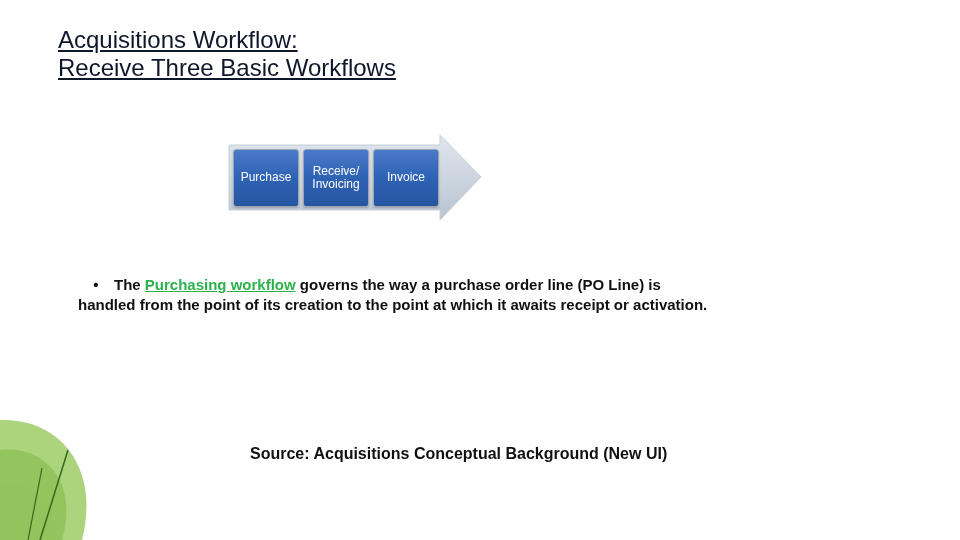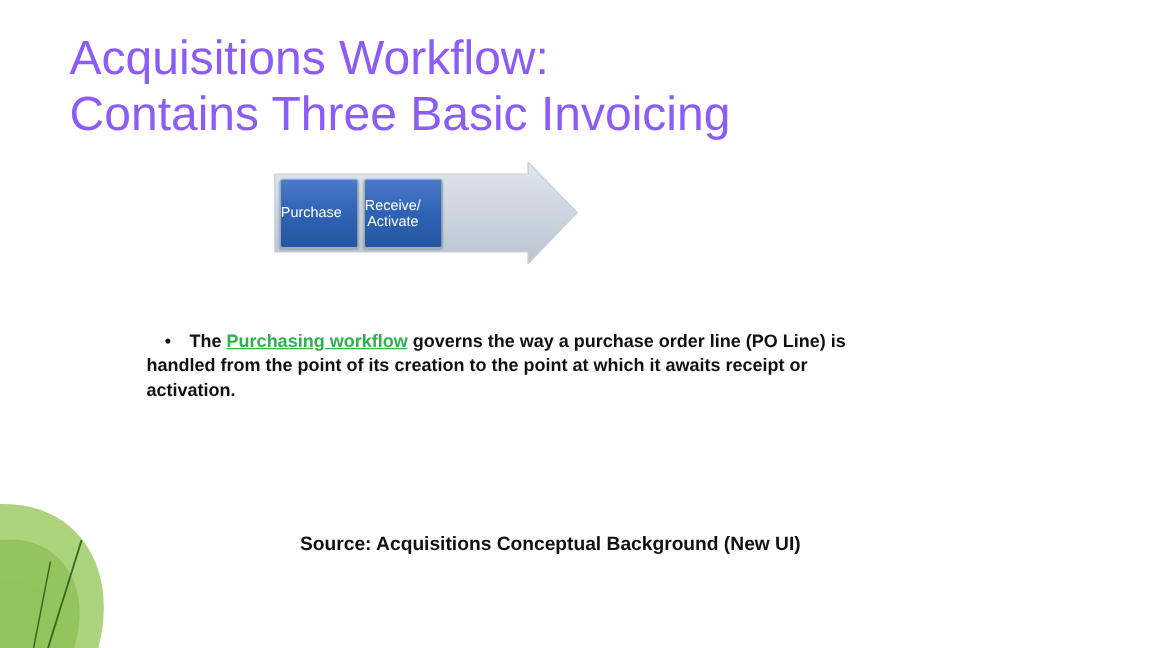--- a/index.html
+++ b/index.html
@@ -11,24 +11,25 @@
     font-family: "Trebuchet MS", "Segoe UI", Tahoma, sans-serif;
     overflow: hidden;
     position: relative;
   }
 
   
   .title {
     position: absolute;
     left: 58px;
     top: 26px;
-    font-size: 40px;
+    font-size: 24px;
     line-height: 1.15;
-    color: #8b5cf6;
+    color: #0f172a;
     font-weight: 400;
+    text-decoration: underline;
   }
 
   
   .diagram {
     position: absolute;
     left: 225px;
     top: 135px;
     width: 260px;
     height: 85px;
   }
@@ -50,38 +51,38 @@
     width: 64px;
     height: 56px;
     background: linear-gradient(to bottom, #4a7ac8 0%, #2e62b5 50%, #2656a0 100%);
     border: 1px solid #9aa6b2;
     border-radius: 3px;
     color: #ffffff;
     font-size: 12px;
     line-height: 1.1;
     display: flex;
     align-items: center;
+    justify-content: center;
     text-align: center;
     box-shadow: 0 1px 2px rgba(0,0,0,0.2);
   }
 
   
   .body {
     position: absolute;
     left: 78px;
     top: 275px;
     width: 630px;
     font-size: 15px;
     line-height: 1.35;
     color: #111;
     font-weight: 600;
   }
   .body .bullet-line {
     text-indent: 0;
-    margin-left: 44px;
   }
   .body .bullet {
     display: inline-block;
     width: 36px;
     text-align: center;
   }
   .green-underline {
     color: #2bb24c;
     text-decoration: underline;
   }
@@ -103,40 +104,43 @@
     bottom: 0;
     width: 110px;
     height: 150px;
   }
 </style>
 </head>
 <body>
 
 <div class="title">
   <span>Acquisitions Workflow:</span><br>
-  <span>Contains Three  Basic Invoicing</span>
+  <span>Receive Three  Basic Workflows</span>
 </div>
 
 <div class="diagram">
   <svg class="arrow-svg" viewBox="0 0 260 85">
     <defs>
       <linearGradient id="arrGrad" x1="0" y1="0" x2="0" y2="1">
         <stop offset="0%" stop-color="#dfe6ee"></stop>
         <stop offset="100%" stop-color="#b9c4d1"></stop>
       </linearGradient>
     </defs>
     <polygon points="4,10 215,10 215,0 256,42 215,85 215,75 4,75" fill="url(#arrGrad)" stroke="#c7cfd8" stroke-width="1"></polygon>
   </svg>
   <div class="boxes">
     <div class="stage">
       <span>Purchase</span>
     </div>
     <div class="stage">
       <span style="white-space:pre-line;">Receive/
-Activate</span>
+Invoicing</span>
+    </div>
+    <div class="stage">
+      <span>Invoice</span>
     </div>
   </div>
 </div>
 
 <div class="body">
   <div class="bullet-line">
     <span class="bullet">•</span><span>The </span><span class="green-underline">Purchasing workflow</span><span> governs the way a purchase order line (PO Line) is handled from the point of its creation to the point at which it awaits receipt or activation.</span>
   </div>
 </div>
 

